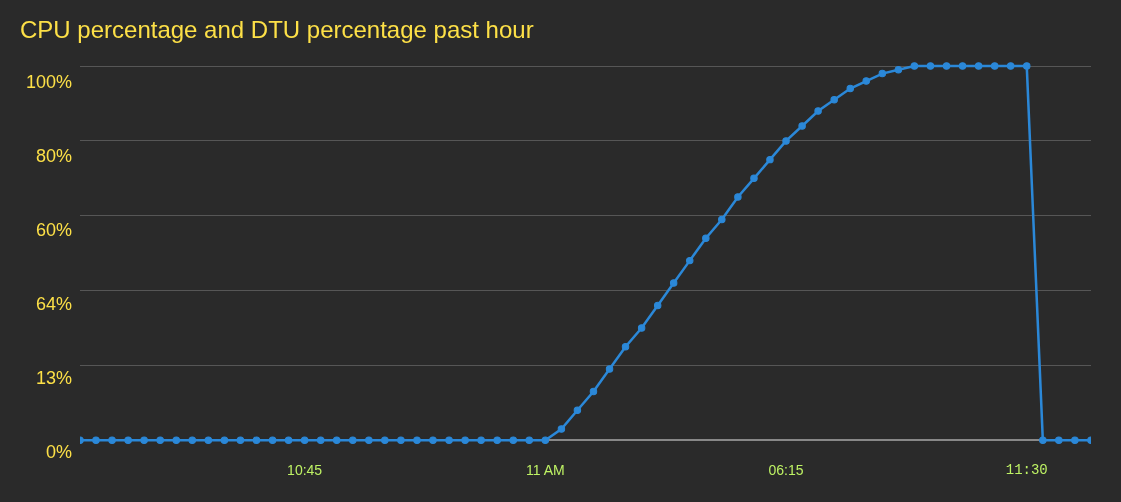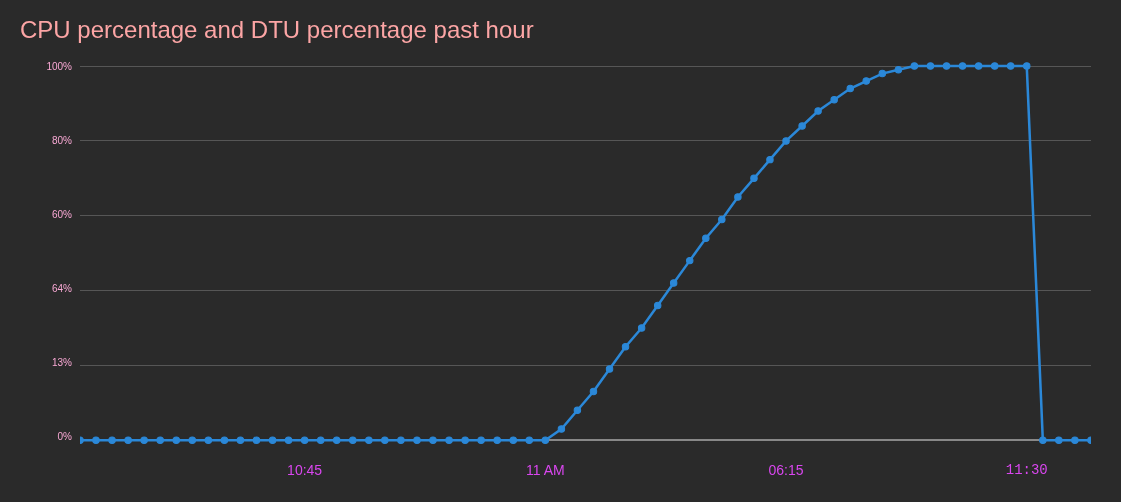--- a/index.html
+++ b/index.html
@@ -9,21 +9,21 @@
       width: 1121px;
       height: 502px;
       overflow: hidden;
     }
     .panel {
       width: 100%;
       height: 100%;
       padding: 16px 20px 10px 20px;
     }
     .title {
-      color: #fca5a5;
+      color: #fde047;
       font-size: 24px;
       font-weight: 400;
       margin-bottom: 12px;
     }
     .chart-wrap {
       position: relative;
       margin-left: 60px;
       margin-right: 10px;
       height: 400px;
     }
@@ -48,35 +48,36 @@
     }
     .pt {
       fill: #2b88d8;
       stroke: #2b88d8;
     }
     .ylab {
       position: absolute;
       right: 100%;
       margin-right: 8px;
       transform: translateY(-50%);
-      color: #f9a8d4;
-      font-size: 10px;
+      color: #fde047;
+      font-size: 18px;
       white-space: nowrap;
+      margin-top: 16px;
     }
     .x-axis {
       position: relative;
       margin-left: 60px;
       margin-right: 10px;
       height: 26px;
     }
     .xlab {
       position: absolute;
       top: 6px;
       transform: translateX(-50%);
-      color: #d946ef;
+      color: #bef264;
       font-size: 14px;
       white-space: nowrap;
     }
   </style>
 </head>
 <body>
 
 <div class="panel">
   <div class="title">CPU percentage and DTU percentage past hour</div>
 

